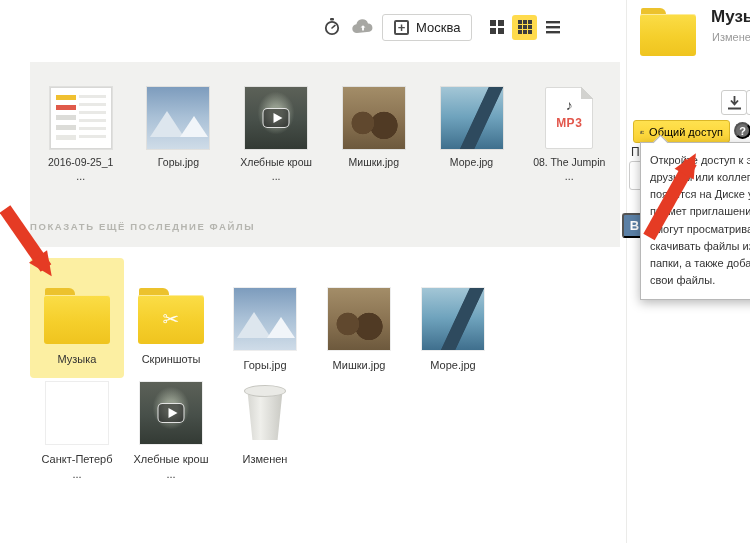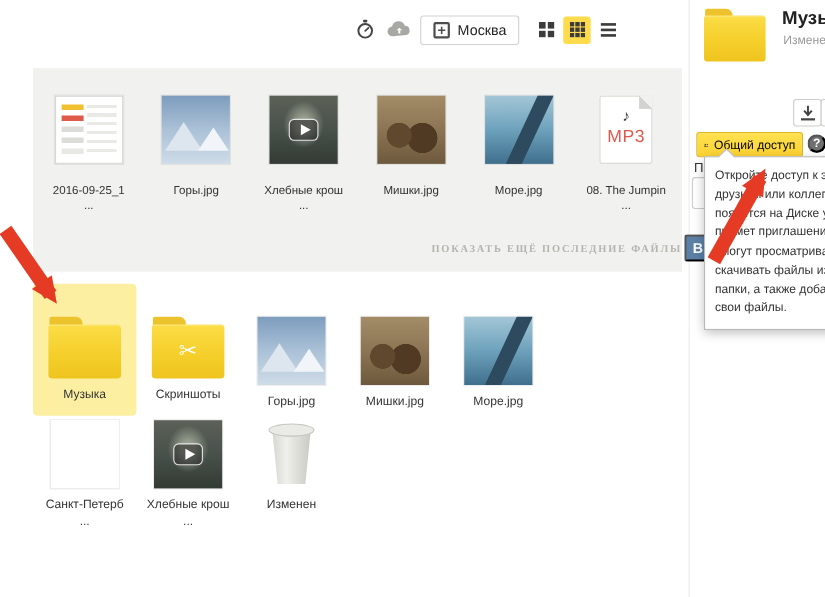--- a/index.html
+++ b/index.html
@@ -19,23 +19,23 @@
   .view-group { display:flex; align-items:center; gap:3px; margin-left:5px; }
   .view-btn { width:25px; height:25px; display:flex; align-items:center; justify-content:center;
               border-radius:3px; cursor:pointer; }
   .view-btn.active { background:#ffdb4d; }
 
   
   .recent { position:absolute; left:30px; top:62px; width:590px; height:185px; background:#f1f1ef; }
   .recent-row { display:flex; justify-content:space-evenly; padding-top:25px; }
   .rtile { width:94px; text-align:center; cursor:pointer; }
   .thumb { width:62px; height:62px; margin:0 auto; position:relative; box-shadow:0 0 0 1px rgba(0,0,0,.07); }
-  .tile-label { margin-top:18px; font-size:10.5px; line-height:1.3; color:#333; white-space:pre-line; }
-  .show-more { position:absolute; left:0; right:0; bottom:15px; text-align:right; font-size:9.5px;
-               font-weight:bold; letter-spacing:1.6px; color:#b5b5af; cursor:pointer;font-family:Liberation Serif, serif; }
+  .tile-label { margin-top:7px; font-size:10.5px; line-height:1.3; color:#333; white-space:pre-line; }
+  .show-more { position:absolute; left:0; right:0; bottom:15px; text-align:left; font-size:9.5px;
+               font-weight:bold; letter-spacing:1.6px; color:#b5b5af; cursor:pointer; }
 
   
   .grid { position:absolute; left:30px; top:258px; width:566px; }
   .grid-row { display:flex; }
   .gtile { width:94px; text-align:center; cursor:pointer; border-radius:4px; padding:30px 0 6px; }
   .grid-row.second .gtile { padding-top:4px; }
   .gtile.selected { background:#fcefa2; }
   .gtile .tile-label { font-size:11px; margin-top:8px; }
 
   
@@ -73,21 +73,21 @@
   .t-screenshot { background:#fff; border:1px solid #d8d8d6; }
   .t-screenshot::before { content:""; position:absolute; left:5px; top:7px; width:20px; height:5px; background:#f0c030;
           box-shadow:0 10px 0 #e05a4a, 0 20px 0 #dcdcd8, 0 30px 0 #dcdcd8, 0 40px 0 #e8e8e4; }
   .t-screenshot::after { content:""; position:absolute; right:5px; top:7px; width:27px; height:46px;
           background:repeating-linear-gradient(180deg,#e9e9e6 0 3px,#fff 3px 8px); }
   .t-audio { width:48px; height:62px; margin:0 auto; background:#fff; border:1px solid #dadad8;
              border-radius:2px; position:relative; }
   .t-audio .fold { position:absolute; top:-1px; right:-1px; width:12px; height:12px;
              background:linear-gradient(225deg,#f1f1ef 0 50%, #d2d2cf 50%); }
   .mp3-note { display:block; margin-top:9px; font-size:14px; color:#3c3c3c; }
-  .mp3-badge { display:block; margin-top:3px; font-weight:normal; color:#e2574c; font-size:16px; letter-spacing:.5px; }
+  .mp3-badge { display:block; margin-top:3px; font-weight:bold; color:#e2574c; font-size:12px; letter-spacing:.5px; }
 
   .folder { position:relative; width:66px; height:56px; margin:0 auto; }
   .folder .tab { position:absolute; left:1px; top:0; width:45%; height:22%; background:#ecc22d;
                  border-radius:2px 6px 0 0; }
   .folder .fbody { position:absolute; left:0; top:12%; width:100%; height:88%;
                  background:linear-gradient(180deg,#fbdd47 0%,#f5cf2b 55%,#efc41f 100%);
                  border-radius:2px 3px 3px 3px; box-shadow:inset 0 1px 0 rgba(255,255,255,.45);
                  display:flex; align-items:center; justify-content:center; }
   .scissors { color:rgba(255,255,255,.95); font-size:20px; line-height:1; }
 

